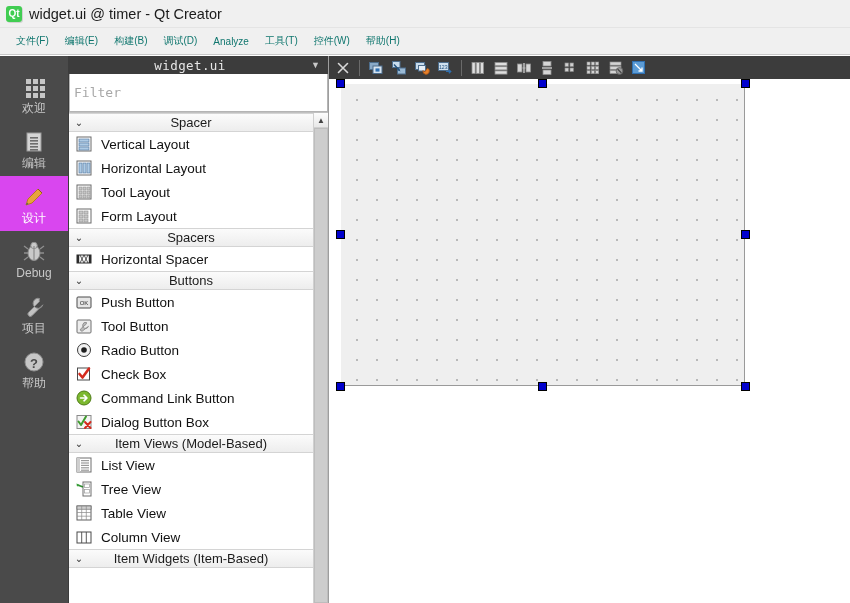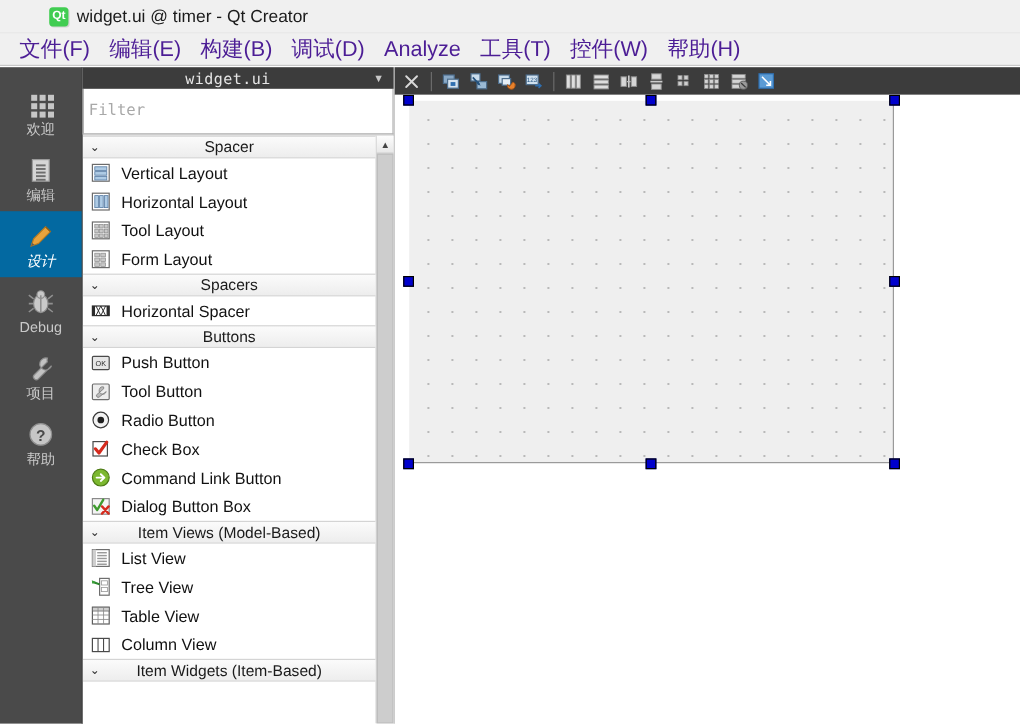--- a/index.html
+++ b/index.html
@@ -28,39 +28,38 @@
     color: #ffffff;
     font-size: 10px;
     font-weight: bold;
     display: flex;
     align-items: center;
     justify-content: center;
     line-height: 1;
     margin-right: 7px;
     font-family: "Liberation Sans", sans-serif;
     box-shadow: 1px 1px 0 rgba(0,0,0,0.12);
-    margin-left: 35px;
   }
   #title-text {
     font-size: 14.5px;
     color: #1b1b1b;
   }
 
   
   #menubar {
     height: 27px;
     background: #f0f0f0;
     display: flex;
     align-items: center;
     padding-left: 8px;
     border-bottom: 1px solid #c8c8c8;
   }
   .menu-item {
-    font-size: 18px;
-    color: #4c1d95;
+    font-size: 10px;
+    color: #0f766e;
     padding: 2px 8px;
     white-space: nowrap;
     cursor: default;
   }
 
   
   #body {
     position: absolute;
     top: 56px; left: 0;
     width: 850px;
@@ -78,21 +77,21 @@
   }
   .mode {
     height: 55px;
     display: flex;
     flex-direction: column;
     align-items: center;
     justify-content: center;
     cursor: default;
     gap: 2px;
   }
-  .mode.active { background: #0369a1; font-style: italic; }
+  .mode.active { background: #d946ef; }
   .mode .mode-label {
     font-size: 12px;
     color: #c8c8c8;
     line-height: 1;
   }
   .mode.active .mode-label { color: #ffffff; }
   .mode-ico { width: 26px; height: 26px; display:block; }
 
   
   #widgetbox {

